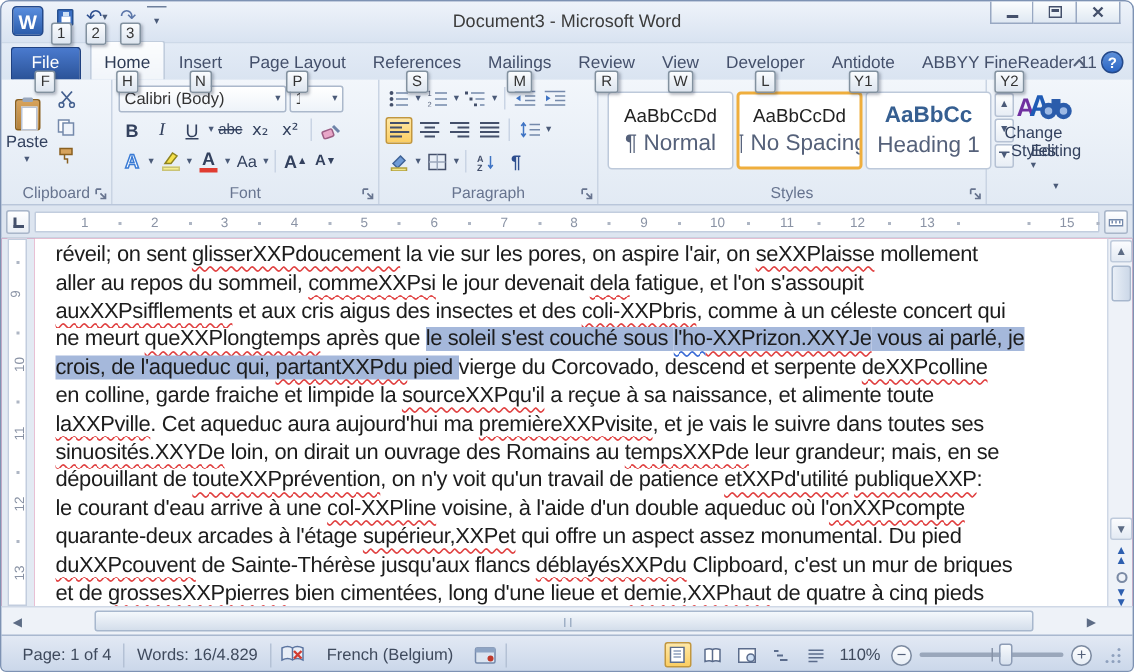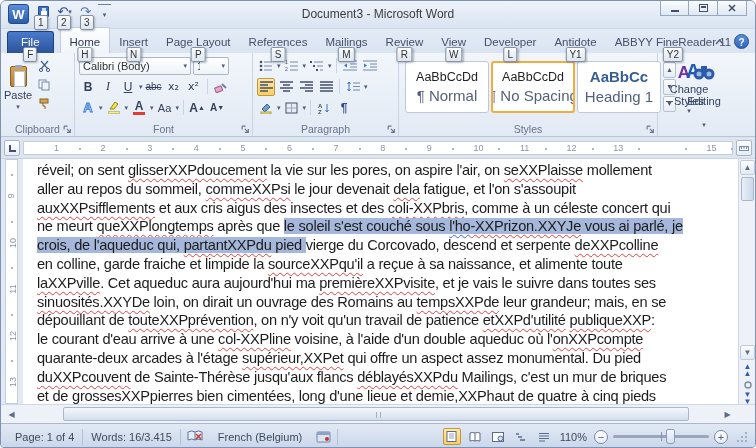--- a/index.html
+++ b/index.html
@@ -549,21 +549,21 @@
           <div class="line"><span>aller au repos du sommeil, </span><span class="spell">commeXXPsi</span><span> le jour devenait </span><span class="spell">dela</span><span> fatigue, et l'on s'assoupit</span></div>
           <div class="line"><span class="spell">auxXXPsifflements</span><span> et aux cris aigus des insectes et des </span><span class="spell">coli-XXPbris</span><span>, comme à un céleste concert qui</span></div>
           <div class="line"><span>ne meurt </span><span class="spell">queXXPlongtemps</span><span> après que </span><span class="selx">le soleil s'est couché sous </span><span class="gram selx">l'ho</span><span class="spell selx">-XXPrizon.XXYJe</span><span class="selx"> vous ai parlé, je</span></div>
           <div class="line"><span class="selx">crois, de l'aqueduc qui, </span><span class="spell selx">partantXXPdu</span><span class="selx"> pied </span><span>vierge du Corcovado, descend et serpente </span><span class="spell">deXXPcolline</span></div>
           <div class="line"><span>en colline, garde fraiche et limpide la </span><span class="spell">sourceXXPqu'il</span><span> a reçue à sa naissance, et alimente toute</span></div>
           <div class="line"><span class="spell">laXXPville</span><span>. Cet aqueduc aura aujourd'hui ma </span><span class="spell">premièreXXPvisite</span><span>, et je vais le suivre dans toutes ses</span></div>
           <div class="line"><span class="spell">sinuosités.XXYDe</span><span> loin, on dirait un ouvrage des Romains au </span><span class="spell">tempsXXPde</span><span> leur grandeur; mais, en se</span></div>
           <div class="line"><span>dépouillant de </span><span class="spell">touteXXPprévention</span><span>, on n'y voit qu'un travail de patience </span><span class="spell">etXXPd'utilité</span><span> </span><span class="spell">publiqueXXP</span><span>:</span></div>
           <div class="line"><span>le courant d'eau arrive à une </span><span class="spell">col-XXPline</span><span> voisine, à l'aide d'un double aqueduc où l'</span><span class="spell">onXXPcompte</span></div>
           <div class="line"><span>quarante-deux arcades à l'étage </span><span class="spell">supérieur,XXPet</span><span> qui offre un aspect assez monumental. Du pied</span></div>
-          <div class="line"><span class="spell">duXXPcouvent</span><span> de Sainte-Thérèse jusqu'aux flancs </span><span class="spell">déblayésXXPdu</span><span> Mailings, c'est un mur de briques</span></div>
+          <div class="line"><span class="spell">duXXPcouvent</span><span> de Sainte-Thérèse jusqu'aux flancs </span><span class="spell">déblayésXXPdu</span><span> Clipboard, c'est un mur de briques</span></div>
           <div class="line"><span>et de </span><span class="spell">grossesXXPpierres</span><span> bien cimentées, long d'une lieue et </span><span class="spell">demie,XXPhaut</span><span> de quatre à cinq pieds</span></div>
         </div>
     </div>
     <div class="vsb">
       <div class="sbbtn" style="top:1px">▲</div>
       <div class="vthumb"></div>
       <div class="sbbtn" style="top:186px">▼</div>
       <div class="sbbtn" style="top:203px;border:none;background:none">
           <span class="bluearr">▲<br>▲</span>
         </div>
@@ -582,21 +582,21 @@
     <div class="harr" style="left:3px">◀</div>
     <div class="hthumb">
         <i></i>
       </div>
     <div class="harr" style="right:20px">▶</div>
   </div>
 
   <div class="sbar">
     <span class="sitem">Page: 1 of 4</span>
     <span class="ssep"></span>
-    <span class="sitem">Words: 16/3.415</span>
+    <span class="sitem">Words: 16/4.829</span>
     <span class="ssep"></span>
     <span class="sicon">
         <svg width="17" height="13">
           <path d="M1 2 Q5 0 8 2 Q11 0 15 2 V10 Q11 8 8 10 Q5 8 1 10 Z" fill="#e8eef7" stroke="#5b74a0"></path>
           <path d="M8 2 V10" stroke="#5b74a0"></path>
           <path d="M9 4 L14 9 M14 4 L9 9" stroke="#d23b2f" stroke-width="1.6"></path>
         </svg>
       </span>
     <span class="sitem">French (Belgium)</span>
     <span class="sicon">

